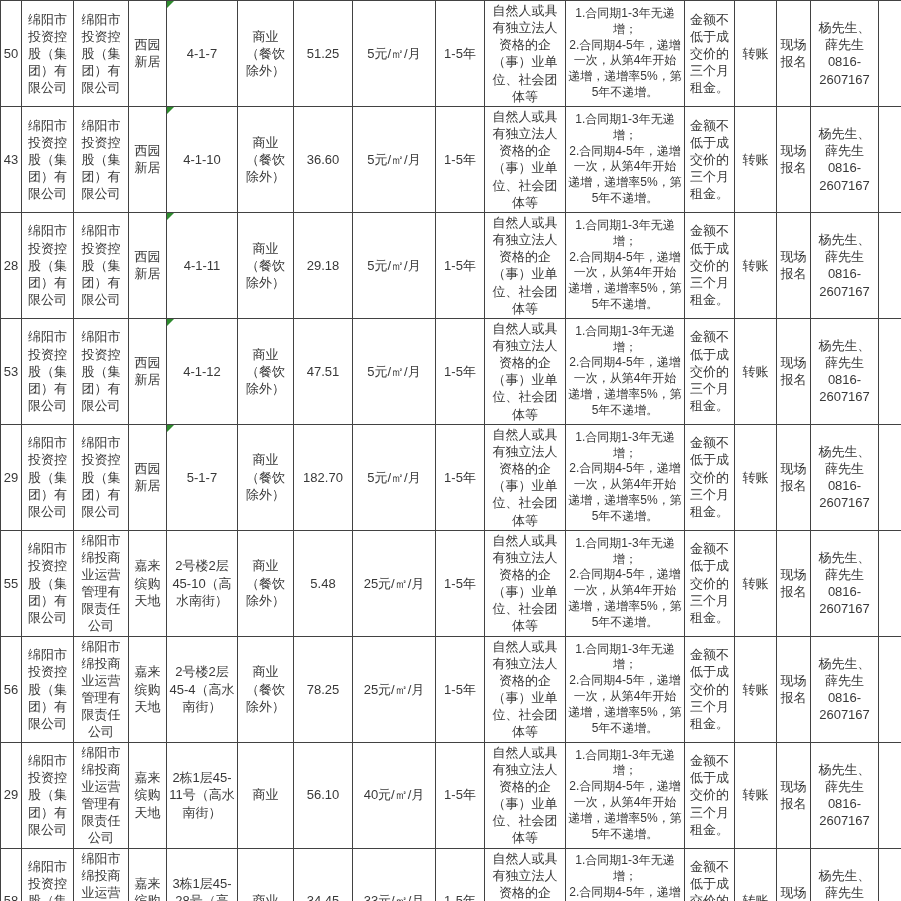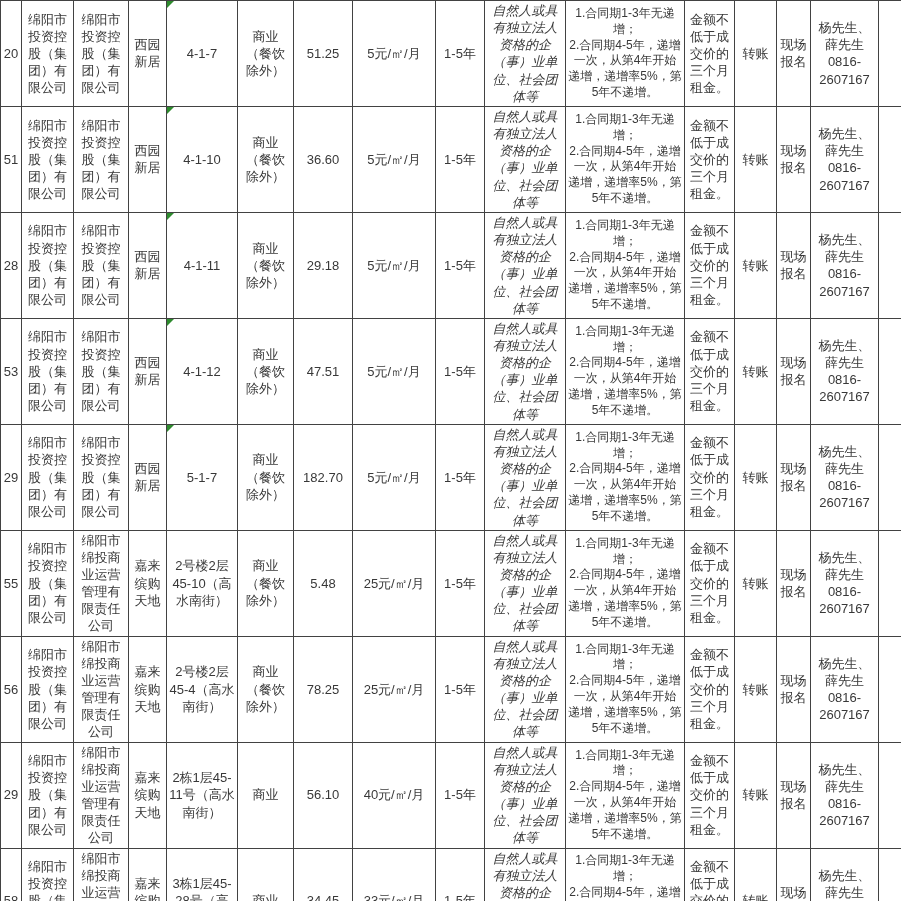--- a/index.html
+++ b/index.html
@@ -17,21 +17,21 @@
     text-align:center;vertical-align:middle;
     padding:1px 2px;line-height:1.32;
     overflow:hidden;
   }
   td.cell-pre{white-space:pre-line;}
   td.cell-terms{
     text-align:left;white-space:pre-line;
     font-size:12px;line-height:1.28;
     padding:2px 2px 2px 4px;
   }
-  td.cell-qual{text-align:left;padding-left:4px;line-height:1.3;font-style:italic;}
+  td.cell-qual{text-align:left;padding-left:4px;line-height:1.3;}
   td.flag-cell{position:relative;}
   .corner-flag{
     position:absolute;top:0;left:0;width:0;height:0;
     border-top:7px solid #2e8b2e;border-right:7px solid transparent;
   }
 </style>
 </head>
 <body>
 
 <div class="sheet">
@@ -49,41 +49,41 @@
       <col style="width:81px">
         <col style="width:119px">
         <col style="width:50px">
       <col style="width:42px">
         <col style="width:34px">
         <col style="width:68px">
       <col style="width:23px">
     </colgroup>
     <tbody id="table-body">
         <tr style="height: 100px;">
-          <td>20</td>
+          <td>50</td>
           <td>绵阳市投资控股（集团）有限公司</td>
           <td>绵阳市投资控股（集团）有限公司</td>
           <td>西园新居</td>
           <td class="flag-cell"><span class="corner-flag"></span><span>4-1-7</span></td>
           <td>商业（餐饮除外）</td>
           <td>51.25</td>
           <td>5元/㎡/月</td>
           <td>1-5年</td>
           <td class="cell-qual">自然人或具有独立法人资格的企（事）业单位、社会团体等</td>
           <td class="cell-terms">1.合同期1-3年无递增；
 2.合同期4-5年，递增一次，从第4年开始递增，递增率5%，第5年不递增。</td>
           <td>金额不低于成交价的三个月租金。</td>
           <td>转账</td>
           <td>现场报名</td>
           <td class="cell-pre">杨先生、薛先生
 0816-2607167</td>
           <td></td>
         </tr>
         <tr style="height: 100px;">
-          <td>51</td>
+          <td>43</td>
           <td>绵阳市投资控股（集团）有限公司</td>
           <td>绵阳市投资控股（集团）有限公司</td>
           <td>西园新居</td>
           <td class="flag-cell"><span class="corner-flag"></span><span>4-1-10</span></td>
           <td>商业（餐饮除外）</td>
           <td>36.60</td>
           <td>5元/㎡/月</td>
           <td>1-5年</td>
           <td class="cell-qual">自然人或具有独立法人资格的企（事）业单位、社会团体等</td>
           <td class="cell-terms">1.合同期1-3年无递增；

